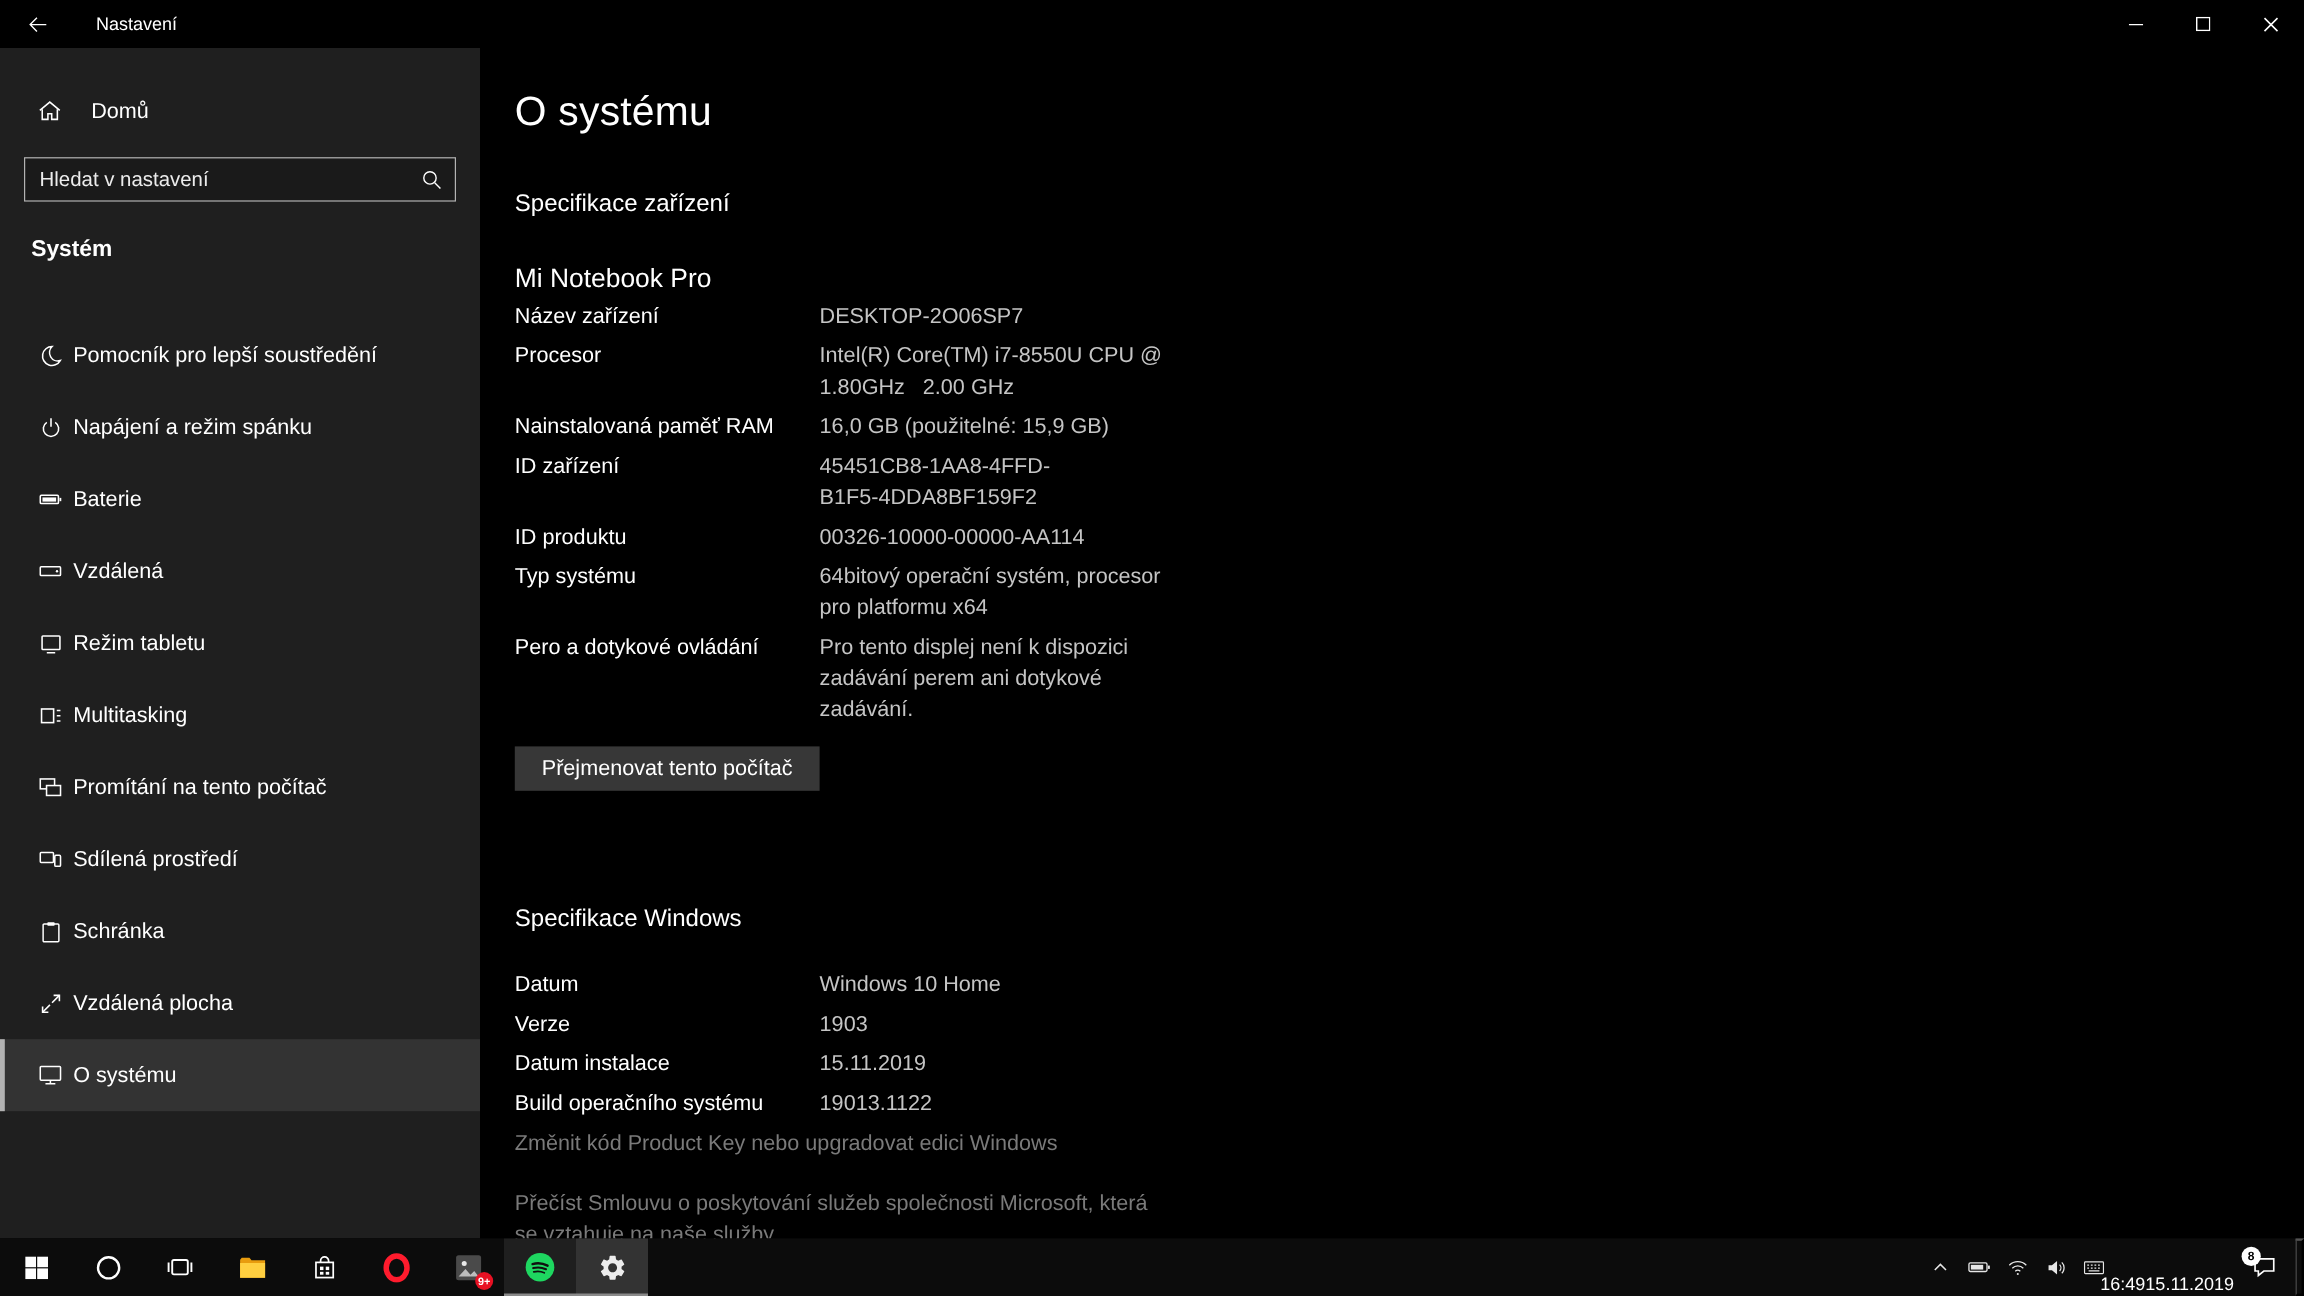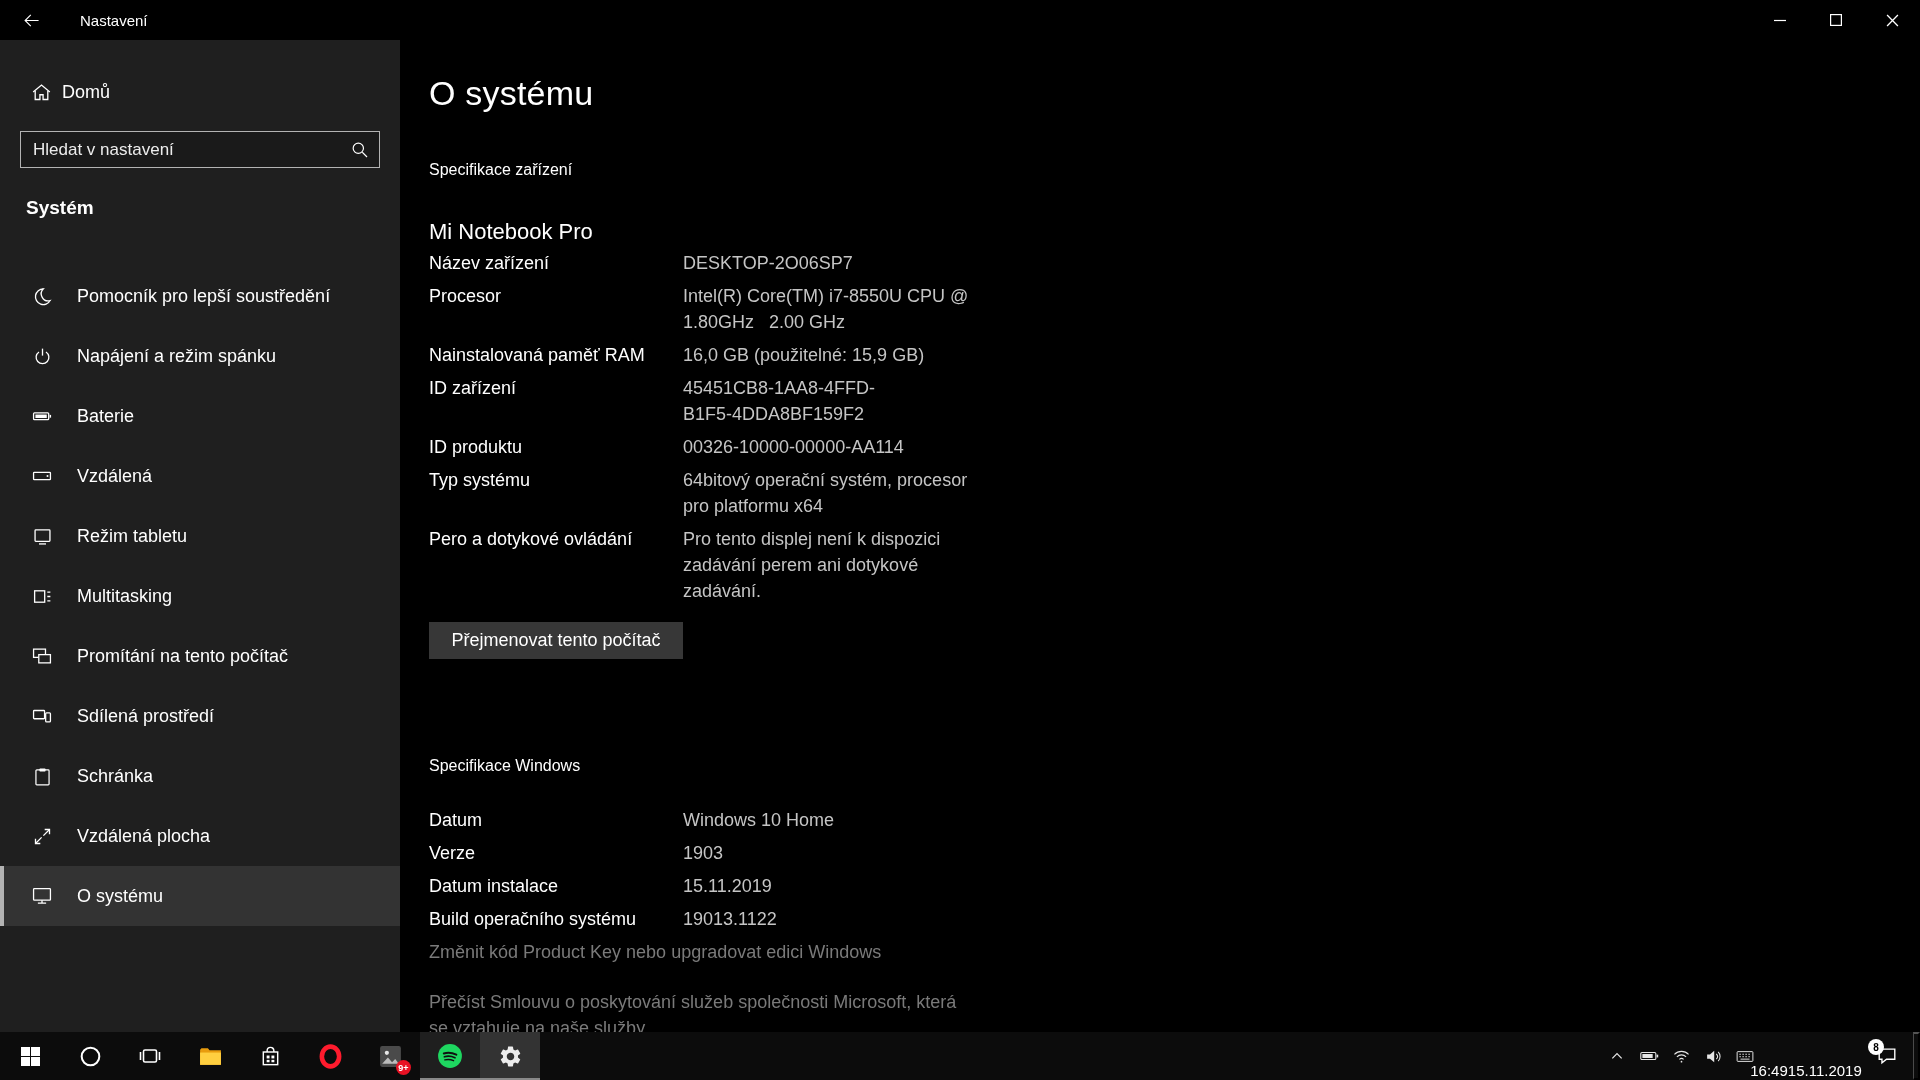--- a/index.html
+++ b/index.html
@@ -15,38 +15,38 @@
   .titlebar { flex:0 0 40px; background:#000; display:flex; align-items:stretch; }
   .back-button { width:62px; background:transparent; border:none; display:flex; align-items:center; justify-content:center; }
   .titlebar-title { align-self:center; font-size:15px; margin-left:18px; color:#fff; }
   .titlebar-spacer { flex:1; }
   .win-btn { width:56px; background:transparent; border:none; display:flex; align-items:center; justify-content:center; }
 
   .wbody { flex:1; display:flex; min-height:0; }
 
   
   .sidebar { flex:0 0 400px; background:#1f1f1f; padding-top:30px; position:relative; overflow:hidden; }
-  .home-item { height:44px; display:flex; align-items:center; padding-left:31px; gap:10px; cursor:pointer; }
+  .home-item { height:44px; display:flex; align-items:center; padding-left:31px; gap:24px; cursor:pointer; }
   .home-item .nav-label { font-size:18px; }
   .side-search { margin:17px 20px 0 20px; height:37px; background:#1a1a1a; border:1px solid #b3b3b3; display:flex; align-items:center; padding:0 10px 0 12px; }
   .side-search-input { flex:1; background:transparent; border:none; outline:none; color:#fff; font-size:17px; font-family:inherit; }
   .side-search-input::placeholder { color:#ececec; opacity:1; }
   .side-search-icon { cursor:pointer; }
   .side-header { margin:28px 0 0 26px; font-size:19px; font-weight:bold; line-height:24px; }
   .nav-list { margin-top:46px; }
-  .nav-item { position:relative; height:60px; display:flex; align-items:center; padding-left:31px; gap:24px; cursor:pointer; }
+  .nav-item { position:relative; height:60px; display:flex; align-items:center; padding-left:31px; gap:8px; cursor:pointer; }
   .nav-item .nav-ico { width:22px; display:flex; justify-content:center; }
   .nav-label { font-size:18px; white-space:nowrap; }
   .nav-item.selected { background:#333333; }
   .nav-item.selected::before { content:""; position:absolute; left:0; top:0; bottom:0; width:4px; background:var(--accent,#b3b3b3); }
 
   
   .main { flex:1; background:#000; padding:31px 60px 0 29px; overflow:hidden; }
   .page-title { font-size:34px; font-weight:400; line-height:44px; letter-spacing:0.2px; }
-  .section-title { font-size:16px; font-weight:400; line-height:32px; }
+  .section-title { font-size:20px; font-weight:400; line-height:32px; }
   .sec-device { margin-top:39px; }
   .device-name { font-size:22px; line-height:28px; margin-top:32px; }
   .spec-rows { margin-top:4px; }
   .spec-rows.windows { margin-top:25px; }
   .spec-row { display:flex; margin-bottom:7px; }
   .spec-label { flex:0 0 254px; font-size:18px; line-height:26px; color:#ffffff; }
   .spec-value { max-width:320px; font-size:18px; line-height:26px; color:#c5c5c5; white-space:pre-line; }
   .rename-button { margin-top:11px; height:37px; min-width:254px; background:#373737; border:none; color:#fff; font-size:18px; padding:0 16px; }
   .sec-windows { margin-top:91px; }
   .dim-link { font-size:18px; line-height:26px; color:#7a7a7a; cursor:pointer; }

